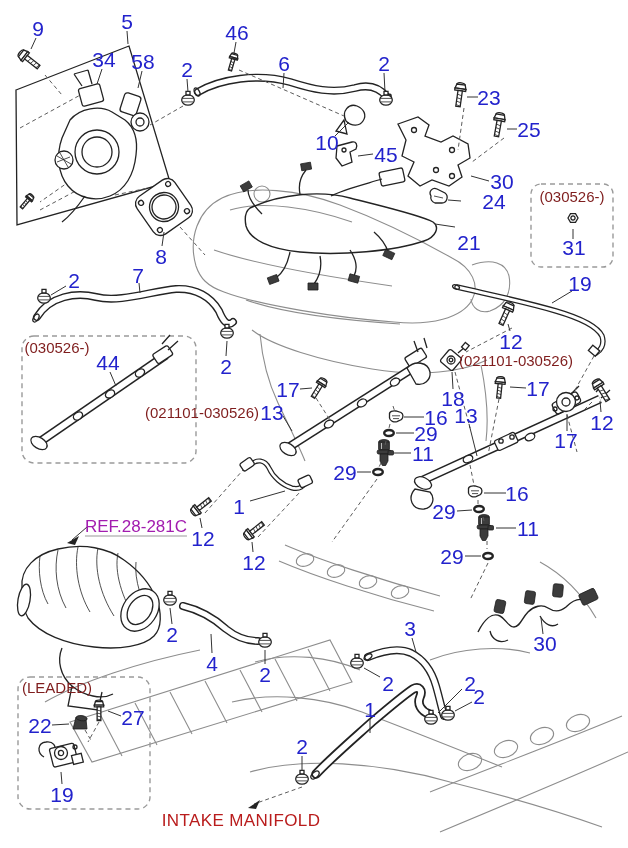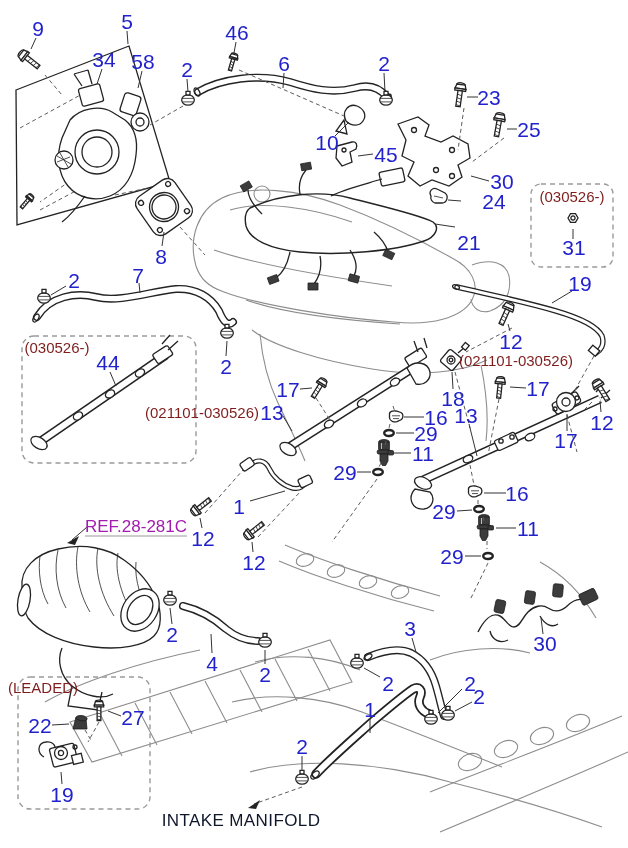--- a/index.html
+++ b/index.html
@@ -6,21 +6,21 @@
   #stage{position:relative;width:628px;height:848px;background:#fff;overflow:hidden;
          font-family:"Liberation Sans",sans-serif;}
   #art{position:absolute;left:0;top:0;}
   .co{position:absolute;transform:translate(-50%,-50%);font:21px "Liberation Sans",sans-serif;
       color:#2222cc;white-space:nowrap;line-height:1;}
   .note{position:absolute;transform:translate(-50%,-50%);font:15px "Liberation Sans",sans-serif;
       color:#7f1d1d;white-space:nowrap;line-height:1;}
   .ref{position:absolute;transform:translate(-50%,-50%);font:17px "Liberation Sans",sans-serif;
       color:#a21caf;white-space:nowrap;line-height:1;border-bottom:1px solid #9a9a9a;padding-bottom:1px;margin-top:8px;}
   .title{position:absolute;transform:translate(-50%,-50%);font:17px "Liberation Sans",sans-serif;
-      color:#0f172a;white-space:nowrap;letter-spacing:.4px;line-height:1;}
+      color:#b91c1c;white-space:nowrap;letter-spacing:.4px;line-height:1;}
   svg *{vector-effect:non-scaling-stroke;}
   .p{stroke:#232323;fill:none;stroke-width:1.3;}
   .pw{stroke:#232323;fill:#fff;stroke-width:1.3;}
   .eng{stroke:#8d8d8d;fill:none;stroke-width:1.1;}
   .tube{stroke:#232323;fill:none;stroke-width:8;stroke-linecap:round;}
   .tube2{stroke:#fff;fill:none;stroke-width:5.2;stroke-linecap:round;}
   .rail{stroke:#232323;fill:none;stroke-width:9;stroke-linecap:butt;}
   .rail2{stroke:#fff;fill:none;stroke-width:5.8;stroke-linecap:butt;}
   .thin{stroke:#232323;fill:none;stroke-width:.8;}
   .lead{stroke:#333;fill:none;stroke-width:1;}
@@ -390,21 +390,21 @@
 <div class="co" style="left:172px;top:634px">2</div>
 <div class="co" style="left:212px;top:663px">4</div>
 <div class="co" style="left:265px;top:674px">2</div>
 <div class="co" style="left:410px;top:628px">3</div>
 <div class="co" style="left:388px;top:683px">2</div>
 <div class="co" style="left:370px;top:709px">1</div>
 <div class="co" style="left:470px;top:683px">2</div>
 <div class="co" style="left:479px;top:696px">2</div>
 <div class="co" style="left:302px;top:746px">2</div>
 <div class="co" style="left:545px;top:643px">30</div>
-<div class="note" style="left:43px;top:687px">(LEADED)</div>
+<div class="note" style="left:57px;top:687px">(LEADED)</div>
 <div class="co" style="left:40px;top:725px">22</div>
 <div class="co" style="left:133px;top:717px">27</div>
 <div class="co" style="left:62px;top:794px">19</div>
 <div class="title" style="left:241px;top:820px">INTAKE MANIFOLD</div>
 <div class="co" style="left:161px;top:256px">8</div>
 <div class="co" style="left:138px;top:275px">7</div>
 <div class="co" style="left:74px;top:280px">2</div>
 <div class="co" style="left:226px;top:366px">2</div>
 <div class="co" style="left:108px;top:362px">44</div>
 <div class="note" style="left:57px;top:347px">(030526-)</div>

